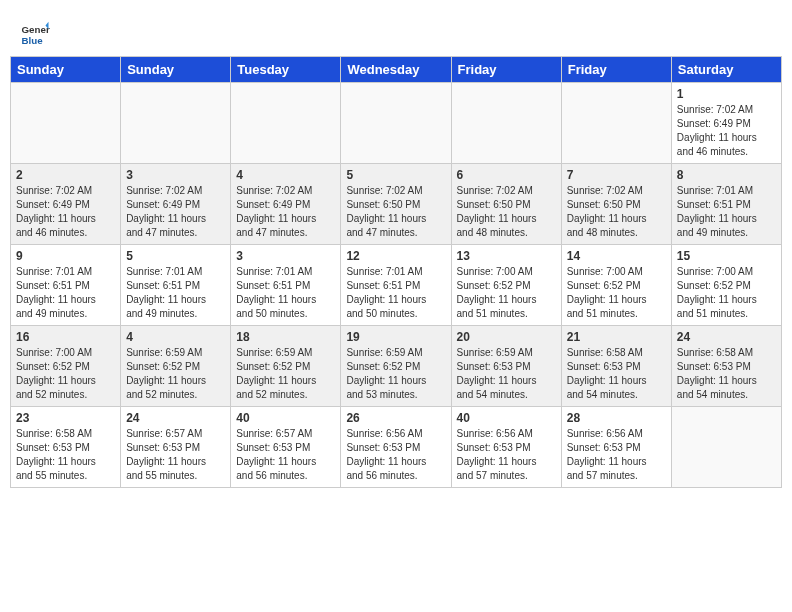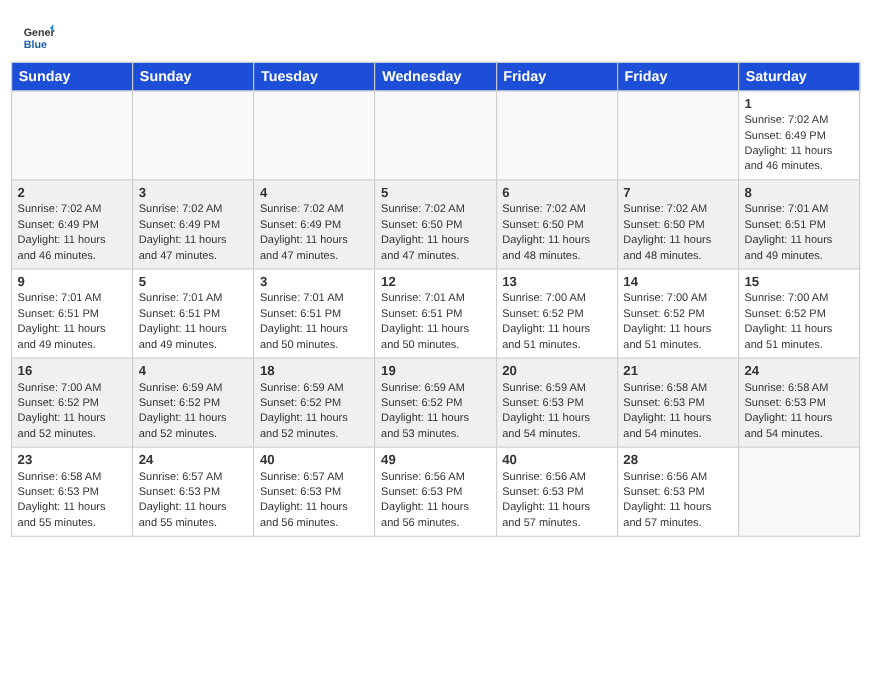--- a/index.html
+++ b/index.html
@@ -222,21 +222,21 @@
         </td>
         <td>
           <span class="day-num">24</span>
           <div class="day-info">Sunrise: 6:57 AM<br>Sunset: 6:53 PM<br>Daylight: 11 hours and 55 minutes.</div>
         </td>
         <td>
           <span class="day-num">40</span>
           <div class="day-info">Sunrise: 6:57 AM<br>Sunset: 6:53 PM<br>Daylight: 11 hours and 56 minutes.</div>
         </td>
         <td>
-          <span class="day-num">49</span>
+          <span class="day-num">26</span>
           <div class="day-info">Sunrise: 6:56 AM<br>Sunset: 6:53 PM<br>Daylight: 11 hours and 56 minutes.</div>
         </td>
         <td>
           <span class="day-num">40</span>
           <div class="day-info">Sunrise: 6:56 AM<br>Sunset: 6:53 PM<br>Daylight: 11 hours and 57 minutes.</div>
         </td>
         <td>
           <span class="day-num">28</span>
           <div class="day-info">Sunrise: 6:56 AM<br>Sunset: 6:53 PM<br>Daylight: 11 hours and 57 minutes.</div>
         </td>

